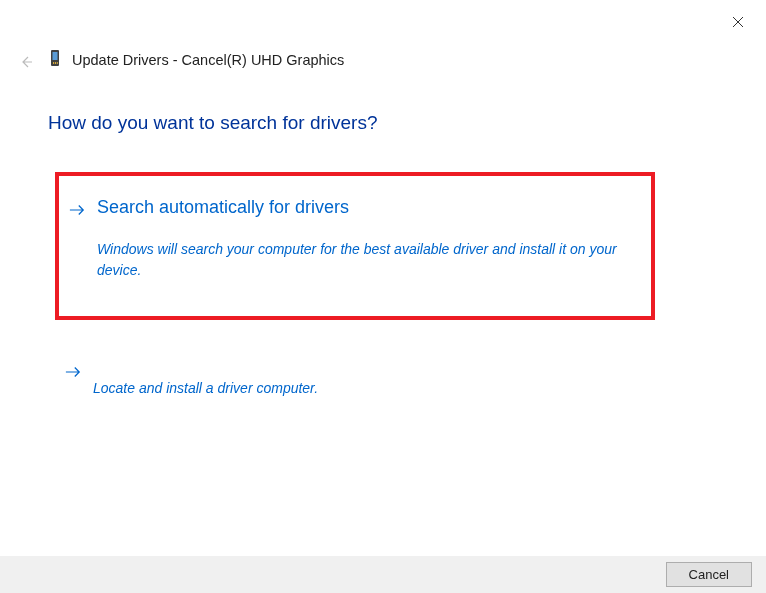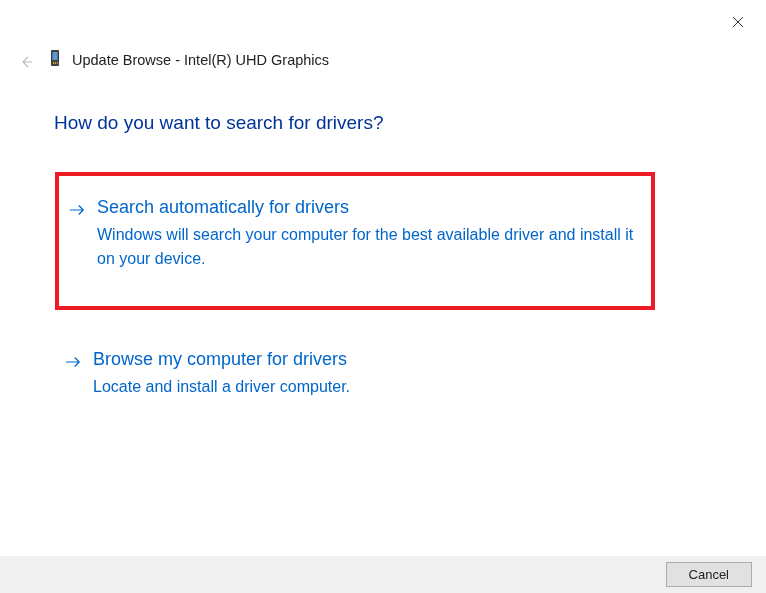--- a/index.html
+++ b/index.html
@@ -58,21 +58,21 @@
       display: inline-block;
     }
     .header-title {
       font-size: 14.5px;
       color: #222;
       font-weight: 400;
     }
     .heading {
       position: absolute;
       top: 112px;
-      left: 54px;
+      left: 48px;
       font-size: 19px;
       color: #003399;
       font-weight: 400;
     }
     .options {
       position: absolute;
       top: 172px;
       left: 55px;
       width: 600px;
     }
@@ -105,24 +105,25 @@
     .option-content {
       flex: 1;
     }
     .option-title {
       font-size: 18px;
       color: #0066cc;
       font-weight: 400;
       line-height: 1.3;
     }
     .option-desc {
-      font-size: 16px;
+      font-size: 14px;
       color: #0066cc;
-      margin-top: 4px;
+      margin-top: 20px;
       line-height: 1.45;
+      font-style: italic;
     }
     .footer {
       position: absolute;
       bottom: 0;
       left: 0;
       right: 0;
       height: 37px;
       background: #f0f0f0;
       display: flex;
       align-items: center;
@@ -158,21 +159,21 @@
 <div class="header">
   <span class="device-icon">
     <svg width="14" height="20" viewBox="0 0 14 20">
       <rect x="3" y="2" width="8" height="16" rx="1" fill="#404040"></rect>
       <rect x="4.5" y="4" width="5" height="8" fill="#5a9bd5"></rect>
       <rect x="5" y="14" width="1.2" height="2" fill="#d4a83a"></rect>
       <rect x="7" y="14" width="1.2" height="2" fill="#d4a83a"></rect>
       <rect x="9" y="14" width="0.8" height="2" fill="#d4a83a"></rect>
     </svg>
   </span>
-  <span class="header-title">Update Browse - Intel(R) UHD Graphics</span>
+  <span class="header-title">Update Drivers - Cancel(R) UHD Graphics</span>
 </div>
 
 <div class="heading">How do you want to search for drivers?</div>
 
 <div class="options">
 
   <div class="option highlighted">
     <span class="option-arrow">
       <svg viewBox="0 0 18 12">
         <path d="M1 6 L15 6 M11 1 L16 6 L11 11" stroke="currentColor" stroke-width="1.4" fill="none"></path>
@@ -184,21 +185,20 @@
     </div>
   </div>
 
   <div class="option">
     <span class="option-arrow">
       <svg viewBox="0 0 18 12">
         <path d="M1 6 L15 6 M11 1 L16 6 L11 11" stroke="currentColor" stroke-width="1.4" fill="none"></path>
       </svg>
     </span>
     <div class="option-content">
-      <div class="option-title">Browse my computer for drivers</div>
       <div class="option-desc">Locate and install a driver computer.</div>
     </div>
   </div>
 
 </div>
 
 <div class="footer">
   <button class="cancel-btn">Cancel</button>
 </div>
 

